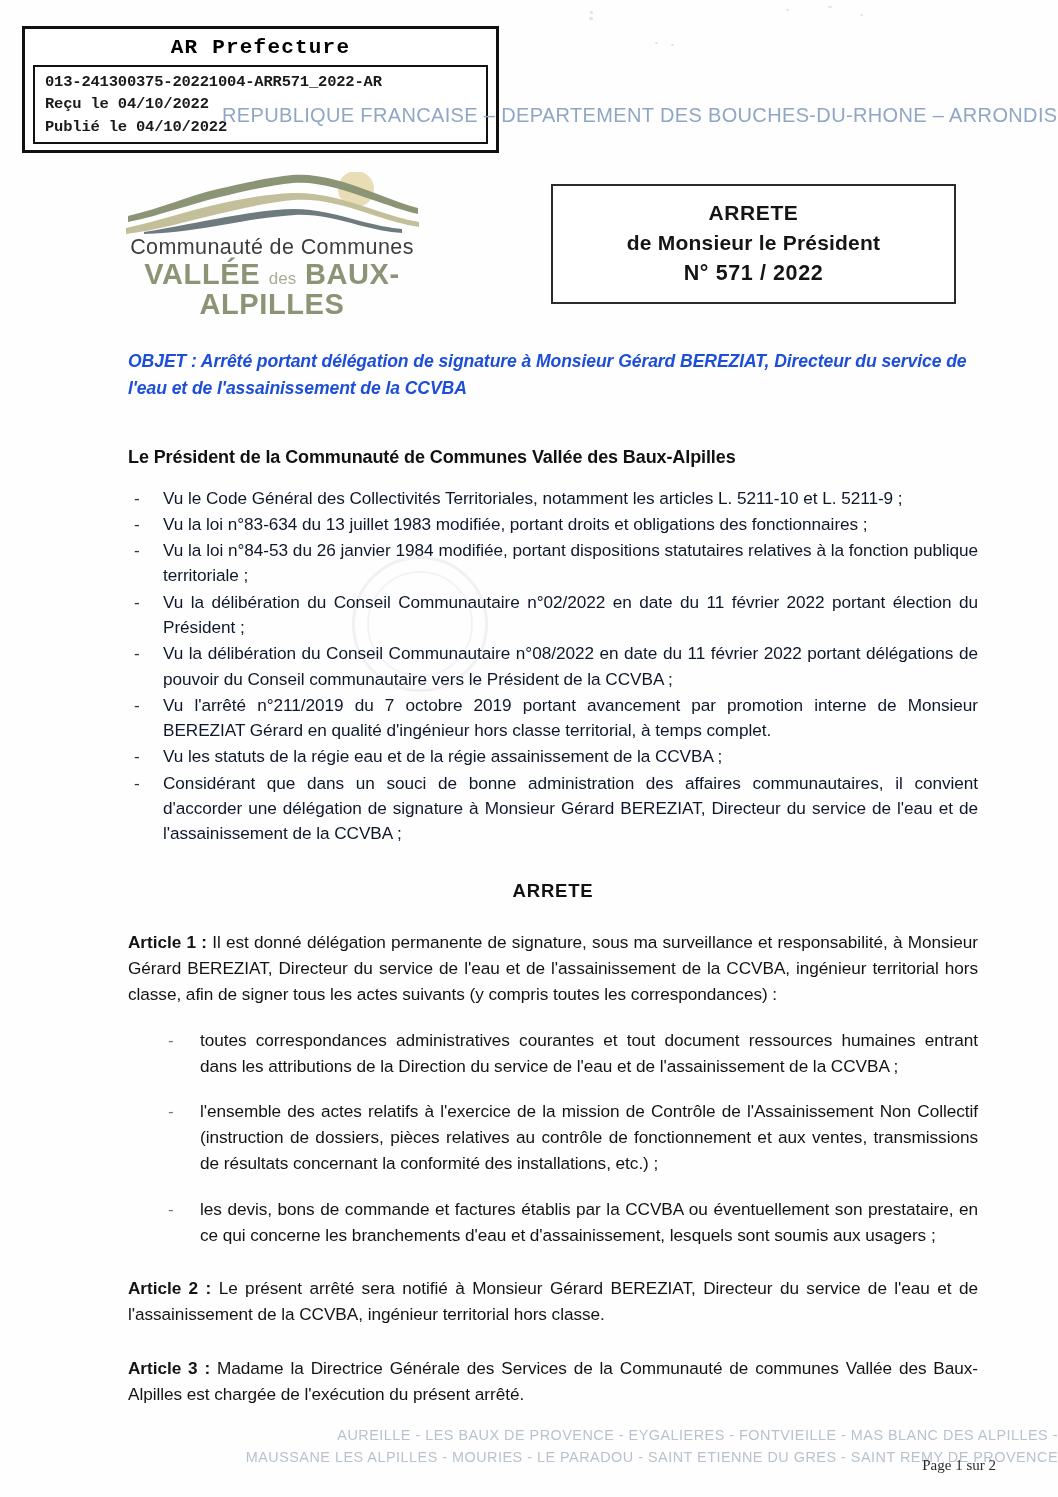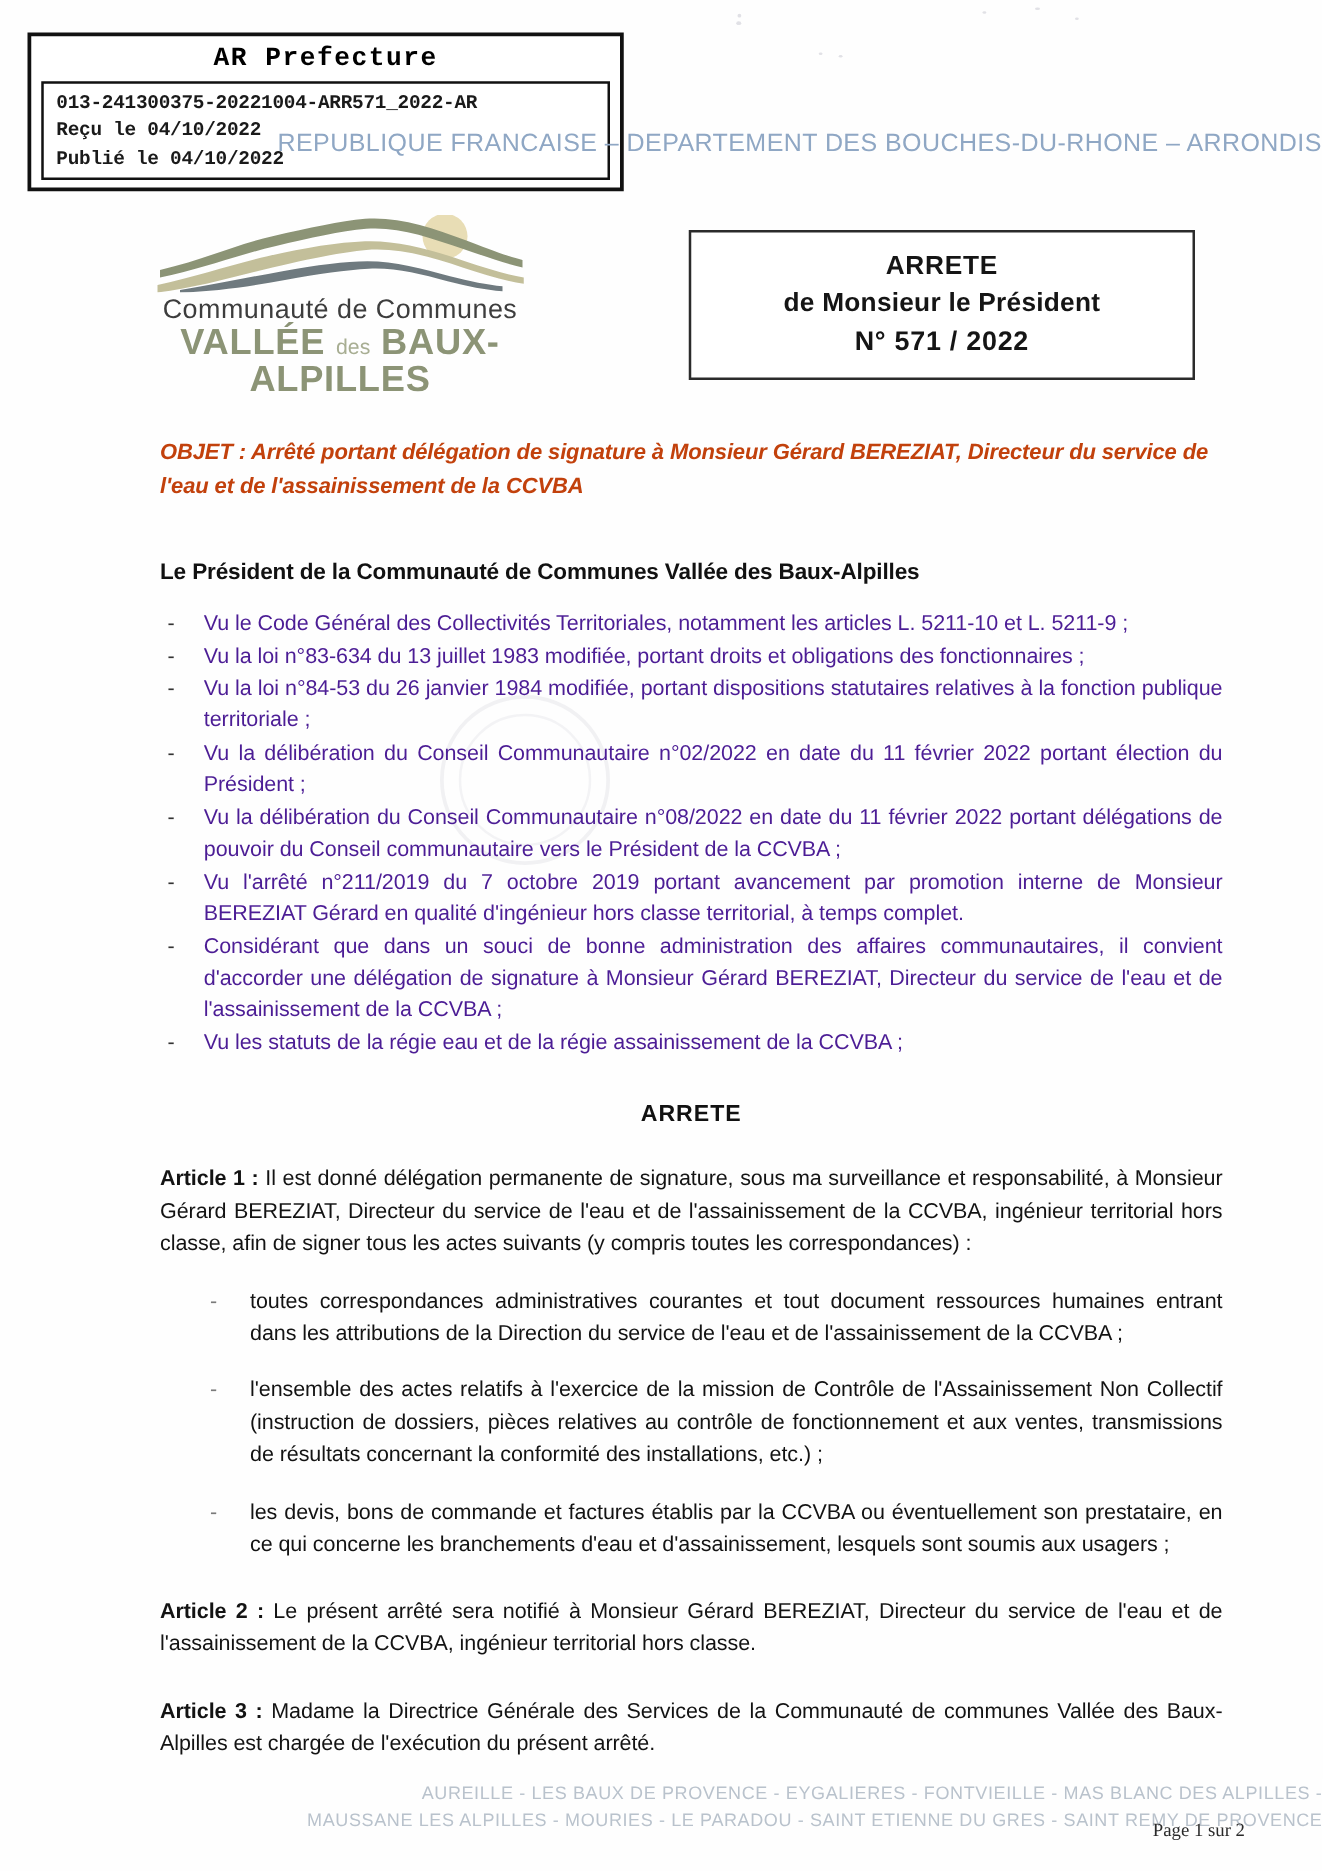--- a/index.html
+++ b/index.html
@@ -133,21 +133,21 @@
     left: 128px;
     top: 348px;
     width: 850px;
   }
 
   .objet {
     font-style: italic;
     font-weight: bold;
     font-size: 17.6px;
     line-height: 1.55;
-    color: #c2410c;
+    color: #1d4ed8;
     letter-spacing: -0.1px;
   }
 
   .president-line {
     margin-top: 44px;
     font-weight: bold;
     font-size: 18px;
     color: #111;
     letter-spacing: -0.1px;
   }
@@ -155,21 +155,21 @@
   ul.vu-list {
     list-style: none;
     margin: 18px 0 0 0;
     padding: 0;
   }
   ul.vu-list > li {
     position: relative;
     padding-left: 35px;
     font-size: 17.2px;
     line-height: 1.47;
-    color: #4c1d95;
+    color: #0f172a;
     margin-bottom: 1px;
     text-align: justify;
     letter-spacing: -0.05px;
   }
   ul.vu-list > li::before {
     content: "-";
     position: absolute;
     left: 6px;
     top: 0;
     color: #333;
@@ -312,22 +312,22 @@
 
     <div class="president-line">Le Président de la Communauté de Communes Vallée des Baux-Alpilles</div>
 
     <ul class="vu-list">
       <li>Vu le Code Général des Collectivités Territoriales, notamment les articles L. 5211-10 et L. 5211-9 ;</li>
       <li>Vu la loi n°83-634 du 13 juillet 1983 modifiée, portant droits et obligations des fonctionnaires ;</li>
       <li>Vu la loi n°84-53 du 26 janvier 1984 modifiée, portant dispositions statutaires relatives à la fonction publique territoriale ;</li>
       <li>Vu la délibération du Conseil Communautaire n°02/2022 en date du 11 février 2022 portant élection du Président ;</li>
       <li>Vu la délibération du Conseil Communautaire n°08/2022 en date du 11 février 2022 portant délégations de pouvoir du Conseil communautaire vers le Président de la CCVBA ;</li>
       <li>Vu l'arrêté n°211/2019 du 7 octobre 2019 portant avancement par promotion interne de Monsieur BEREZIAT Gérard en qualité d'ingénieur hors classe territorial, à temps complet.</li>
+      <li>Vu les statuts de la régie eau et de la régie assainissement de la CCVBA ;</li>
       <li>Considérant que dans un souci de bonne administration des affaires communautaires, il convient d'accorder une délégation de signature à Monsieur Gérard BEREZIAT, Directeur du service de l'eau et de l'assainissement de la CCVBA ;</li>
-      <li>Vu les statuts de la régie eau et de la régie assainissement de la CCVBA ;</li>
     </ul>
 
     <div class="arrete-center">ARRETE</div>
 
     <div class="article"><span class="lbl">Article 1 :</span><span> Il est donné délégation permanente de signature, sous ma surveillance et responsabilité, à Monsieur Gérard BEREZIAT, Directeur du service de l'eau et de l'assainissement de la CCVBA, ingénieur territorial hors classe, afin de signer tous les actes suivants (y compris toutes les correspondances) :</span></div>
 
     <ul class="sub-list">
       <li>toutes correspondances administratives courantes et tout document ressources humaines entrant dans les attributions de la Direction du service de l'eau et de l'assainissement de la CCVBA ;</li>
       <li>l'ensemble des actes relatifs à l'exercice de la mission de Contrôle de l'Assainissement Non Collectif (instruction de dossiers, pièces relatives au contrôle de fonctionnement et aux ventes, transmissions de résultats concernant la conformité des installations, etc.) ;</li>
       <li>les devis, bons de commande et factures établis par la CCVBA ou éventuellement son prestataire, en ce qui concerne les branchements d'eau et d'assainissement, lesquels sont soumis aux usagers ;</li>

